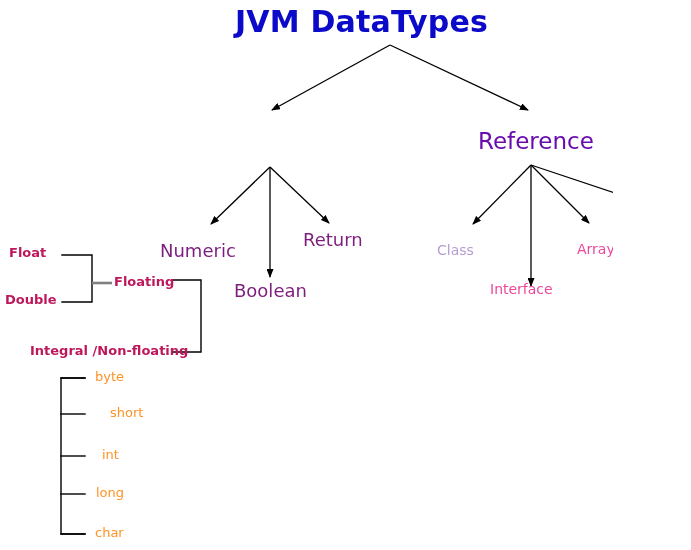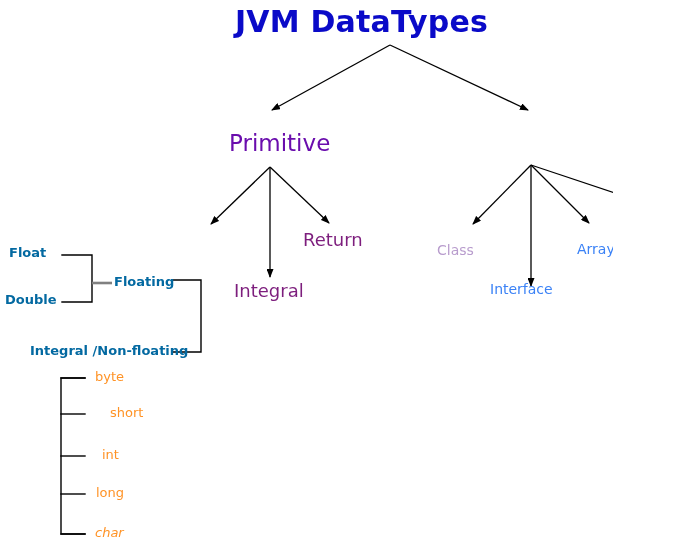--- a/index.html
+++ b/index.html
@@ -49,27 +49,27 @@
   .lvl2-prim.two-line {
     text-align: center;
     line-height: 1.18;
   }
   
   .lvl2-ref {
     font-size: 14px;
     color: #b89ccd;
   }
   .lvl2-ref.pale {
-    color: #3b82f6;
+    color: #ec4899;
   }
   
   .pink {
     font-size: 13px;
     font-weight: bold;
-    color: #0369a1;
+    color: #be185d;
   }
   
   .orange {
     font-size: 13px;
     color: #ff9326;
   }
 </style>
 </head>
 <body>
 
@@ -111,25 +111,26 @@
       <line x1="61" y1="378" x2="85" y2="378"></line>
       <line x1="61" y1="414" x2="85" y2="414"></line>
       <line x1="61" y1="456" x2="85" y2="456"></line>
       <line x1="61" y1="494" x2="85" y2="494"></line>
       <line x1="61" y1="534" x2="85" y2="534"></line>
     </g>
   </svg>
 
   <div class="node title-node" style="left:235px; top:5px;">JVM DataTypes</div>
 
-  <div class="node lvl1" style="left:229px; top:131px;">Primitive</div>
 
+  <div class="node lvl1" style="left:478px; top:129px;">Reference</div>
 
+  <div class="node lvl2-prim" style="left:160px; top:241px;">Numeric</div>
 
-  <div class="node lvl2-prim" style="left:234px; top:281px;">Integral</div>
+  <div class="node lvl2-prim" style="left:234px; top:281px;">Boolean</div>
 
   <div class="node lvl2-prim two-line" style="left:303px; top:229px;text-align:center;">
     <div>Return</div>
   </div>
 
   <div class="node lvl2-ref" style="left:437px; top:243px;">Class</div>
 
   <div class="node lvl2-ref pale" style="left:490px; top:282px;">Interface</div>
 
   <div class="node lvl2-ref pale" style="left:577px; top:242px;">Array</div>
@@ -145,15 +146,15 @@
   <div class="node pink" style="left:30px; top:344px;">Integral /Non-floating</div>
 
   <div class="node orange" style="left:95px; top:370px;">byte</div>
 
   <div class="node orange" style="left:110px; top:406px;">short</div>
 
   <div class="node orange" style="left:102px; top:448px;">int</div>
 
   <div class="node orange" style="left:96px; top:486px;">long</div>
 
-  <div class="node orange" style="left:95px; top:526px;font-style:italic;">char</div>
+  <div class="node orange" style="left:95px; top:526px;">char</div>
 
 </div>
 
 </body></html>

